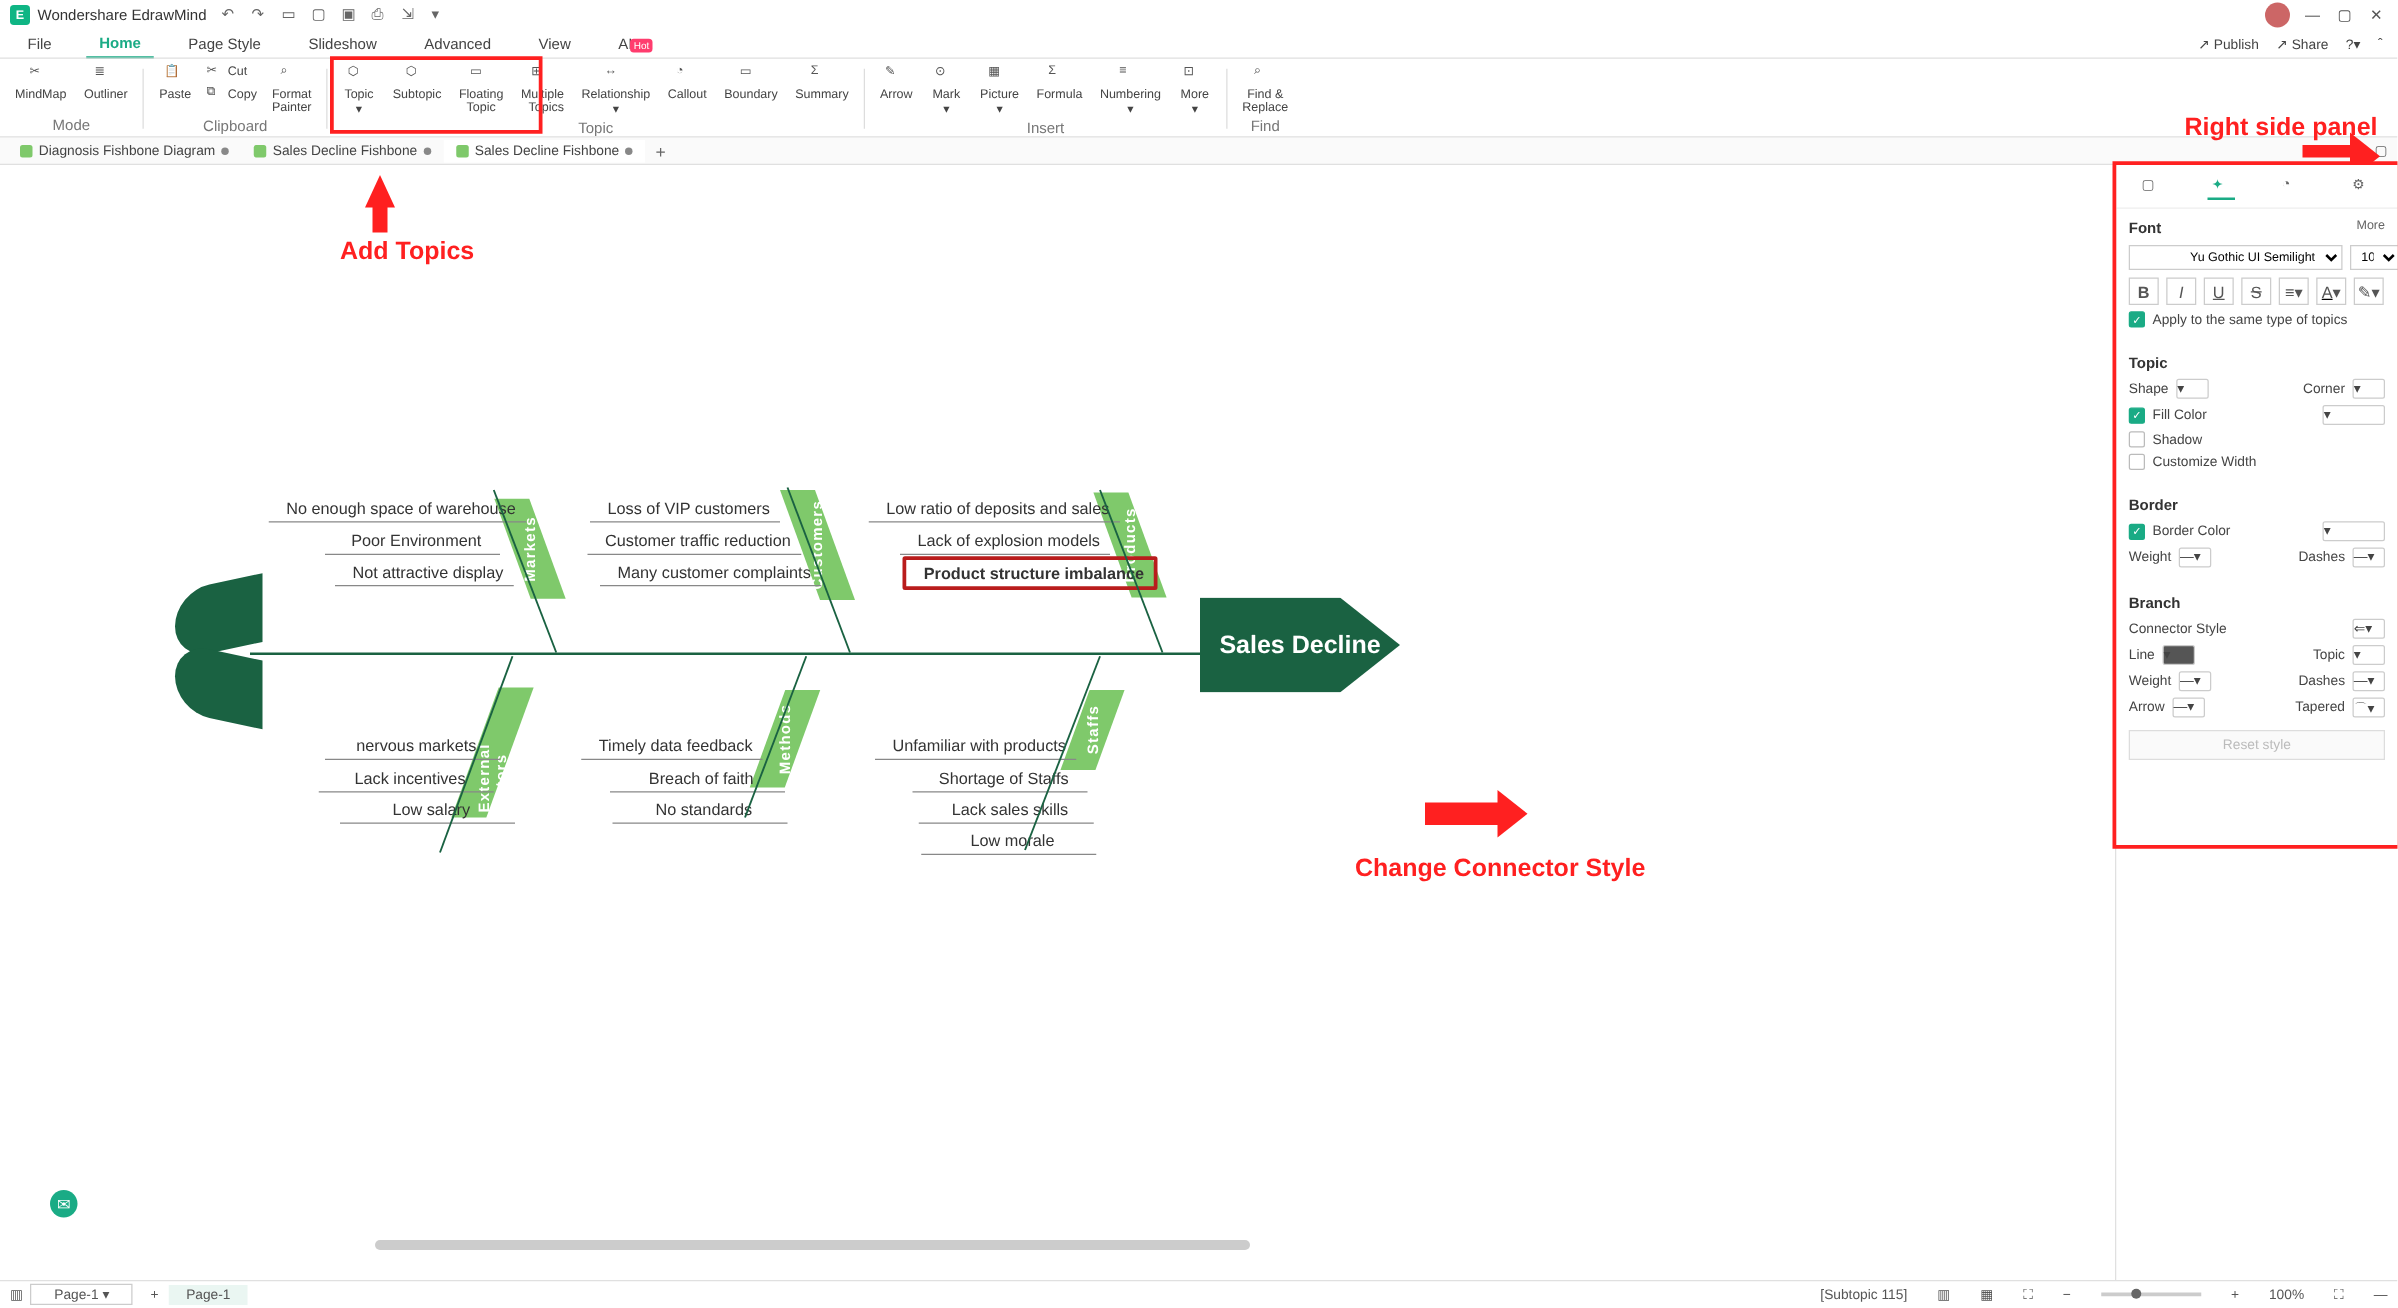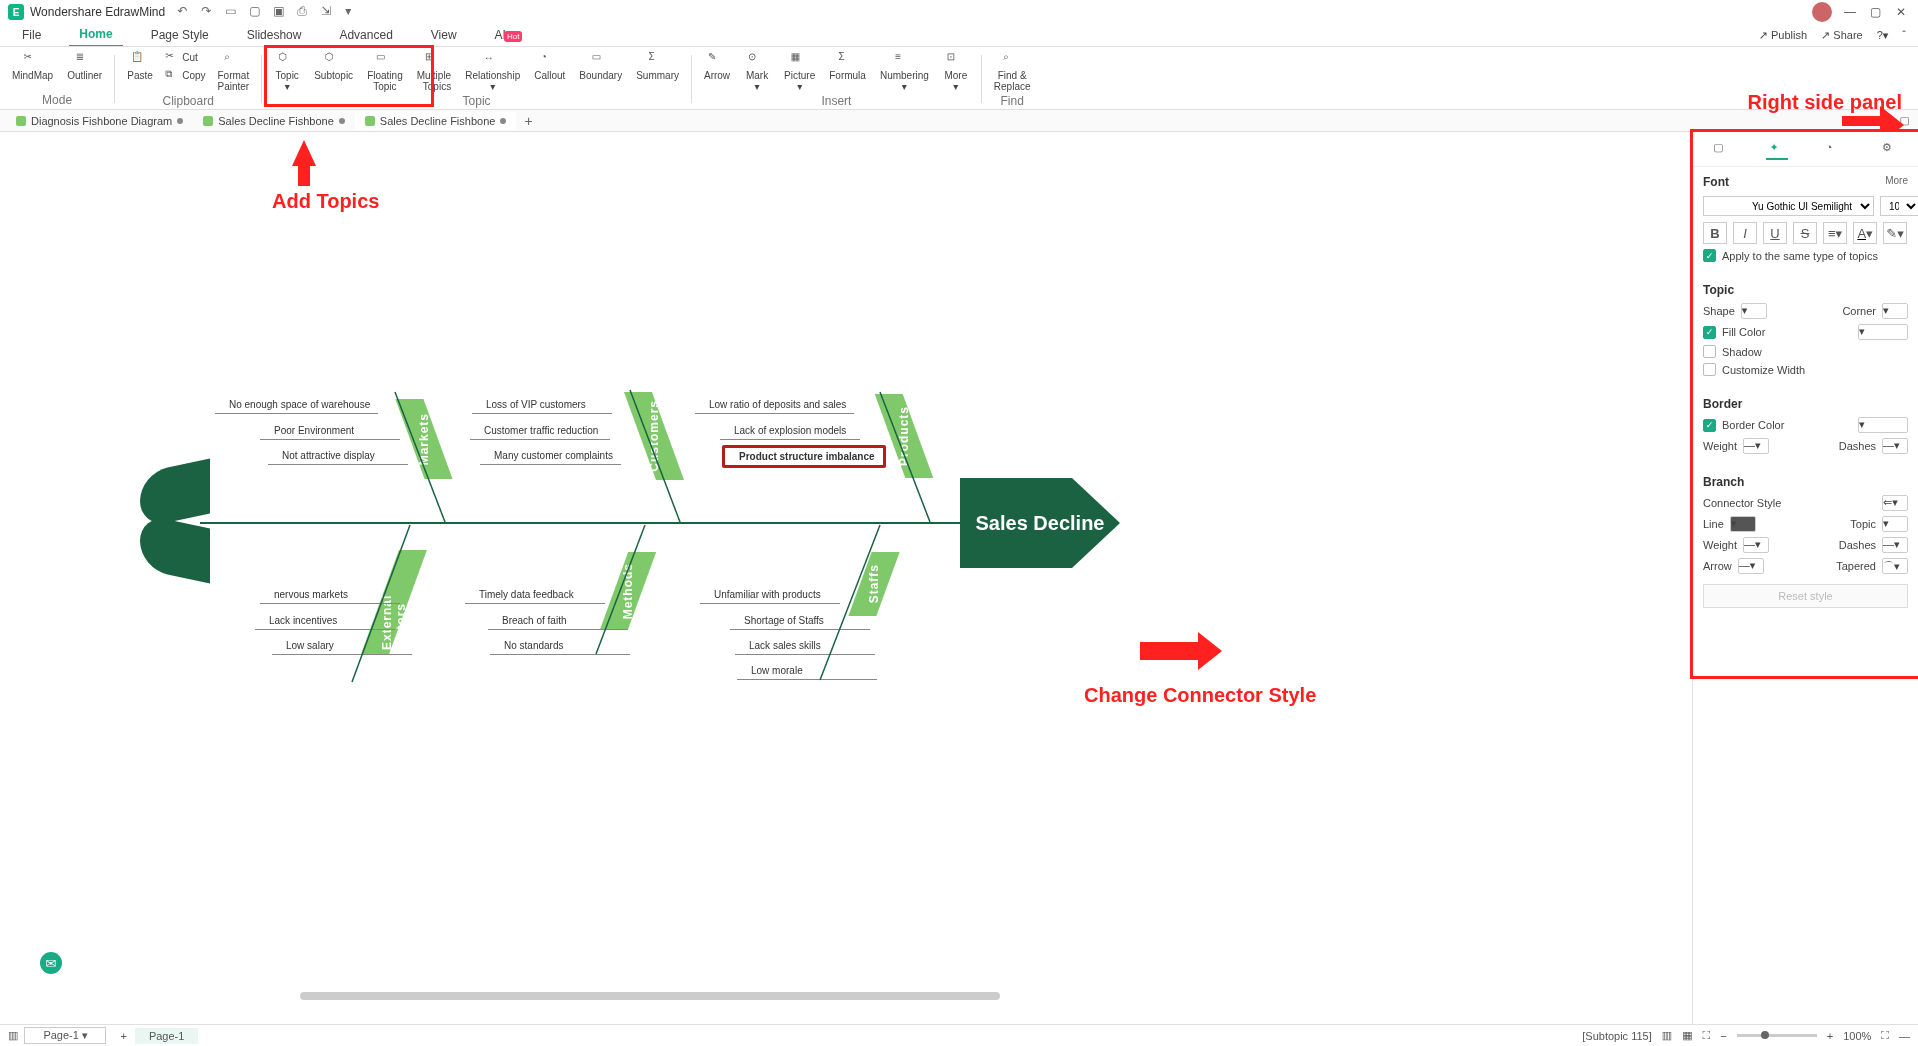--- a/index.html
+++ b/index.html
@@ -37,33 +37,33 @@
 .doctabs { height: 22px; display: flex; align-items: center; background: #fafafa; border-bottom: 1px solid #e0e0e0; font-size: 11px; padding-left: 6px; }
 .doctab { display: flex; align-items: center; gap: 5px; padding: 3px 10px; color: #444; cursor: pointer; }
 .doctab .doticon { width: 10px; height: 10px; background: #7fc96b; border-radius: 2px; }
 .doctab .dot { width: 6px; height: 6px; border-radius: 50%; background: #888; }
 .doctab.active { background: #fff; }
 .addtab { padding: 0 8px; font-size: 14px; color: #666; cursor: pointer; }
 .docright { margin-left: auto; padding-right: 10px; }
 
 
 .canvas { position: absolute; top: 132px; left: 0; right: 0; bottom: 22px; background: #fff; overflow: hidden; }
-.fish-head { position: absolute; width: 160px; height: 90px; background: #1a6242; left: 960px; top: 346px; border-radius: 0 100px 100px 0; clip-path: polygon(0 0, 70% 0, 100% 50%, 70% 100%, 0 100%); display: flex; align-items: center; justify-content: center; }
+.fish-head { position: absolute; width: 160px; height: 76px; background: #1a6242; left: 960px; top: 346px; border-radius: 0 100px 100px 0; clip-path: polygon(0 0, 70% 0, 100% 50%, 70% 100%, 0 100%); display: flex; align-items: center; justify-content: center; }
 .fish-head span { color: #fff; font-weight: bold; font-size: 20px; }
 .fish-tail { position: absolute; left: 140px; top: 334px; width: 80px; height: 110px; }
 .fish-tail::before, .fish-tail::after { content: ''; position: absolute; width: 70px; height: 55px; background: #1a6242; border-radius: 40px 0 0 40px; }
 .fish-tail::before { top: 0; transform: skewY(-12deg); }
 .fish-tail::after { bottom: 0; transform: skewY(12deg); }
 .spine { position: absolute; left: 200px; top: 390px; width: 770px; height: 2px; background: #1a6242; }
 .bonelbl { position: absolute; background: #7fc96b; color: #fff; font-size: 12px; padding: 4px 6px; width: 28px; display: flex; align-items: center; justify-content: center; transform: skewX(20deg); }
 .bonelbl span { writing-mode: vertical-rl; transform: rotate(180deg) skewX(-20deg); font-weight: 600; letter-spacing: 1px; }
 .bonelbl.dn { transform: skewX(-20deg); }
 .bonelbl.dn span { transform: rotate(180deg) skewX(20deg); }
 
-.subtopic { position: absolute; font-size: 10px; color: #333; padding: 3px 8px 3px 14px; border-bottom: 1px solid #888; white-space: nowrap; min-width: 140px; text-align: left; }
+.subtopic { position: absolute; font-size: 13px; color: #333; padding: 3px 8px 3px 14px; border-bottom: 1px solid #888; white-space: nowrap; min-width: 140px; text-align: center; }
 .subtopic.selected { border: 3px solid #b91c1c; border-radius: 2px; font-weight: bold; }
 
 
 .ann-label { position: absolute; color: #ff2020; font-weight: 600; font-size: 20px; }
 .arrow-up { position: absolute; width: 0; height: 0; border-left: 12px solid transparent; border-right: 12px solid transparent; border-bottom: 26px solid #ff2020; }
 .arrow-up::after { content: ''; position: absolute; left: -6px; top: 22px; width: 12px; height: 24px; background: #ff2020; }
 .arrow-right { position: absolute; width: 60px; height: 18px; background: #ff2020; }
 .arrow-right::after { content: ''; position: absolute; right: -22px; top: -10px; width: 0; height: 0; border-top: 19px solid transparent; border-bottom: 19px solid transparent; border-left: 24px solid #ff2020; }
 
 
@@ -77,21 +77,21 @@
 .rpanel select, .rpanel .fakesel { border: 1px solid #ccc; font-size: 10px; padding: 2px 4px; background: #fff; height: 20px; }
 .rpanel .sw { width: 26px; height: 16px; border: 1px solid #ccc; border-radius: 2px; }
 .rpanel .chk { width: 13px; height: 13px; border: 1px solid #1aab85; background: #1aab85; border-radius: 2px; display: inline-flex; align-items: center; justify-content: center; color: #fff; font-size: 9px; }
 .rpanel .chk.off { background: #fff; color: transparent; border-color: #bbb; }
 .rpanel .btn { border: 1px solid #ccc; width: 24px; height: 22px; display: flex; align-items: center; justify-content: center; color: #555; cursor: pointer; font-size: 13px; }
 .rpanel .resetbtn { width: 100%; border: 1px solid #ddd; color: #bbb; padding: 5px; background: #fafafa; text-align: center; cursor: pointer; }
 
 
 .statusbar { position: absolute; bottom: 0; left: 0; right: 0; height: 22px; border-top: 1px solid #e0e0e0; display: flex; align-items: center; font-size: 11px; padding: 0 8px; color: #555; }
 .statusbar .pagesel { border: 1px solid #ccc; padding: 1px 18px; margin: 0 6px; }
-.statusbar .right { margin-left: auto; display: flex; align-items: center; gap: 10px; }
+.statusbar .right { margin-left: auto; display: flex; align-items: center; gap: 24px; }
 .zoomslider { width: 80px; height: 3px; background: #ccc; position: relative; }
 .zoomslider .th { position: absolute; width: 8px; height: 8px; background: #666; border-radius: 50%; top: -3px; left: 30%; }
 
 .scrollb-h { position: absolute; bottom: 24px; left: 300px; width: 700px; height: 8px; background: #ccc; border-radius: 4px; }
 
 .feedback { position: absolute; left: 40px; bottom: 50px; width: 22px; height: 22px; background: #1aab85; border-radius: 50%; display: flex; align-items: center; justify-content: center; color: #fff; font-size: 13px; }
 
 svg { width: 100%; height: 100%; }
 </style>
 </head>

